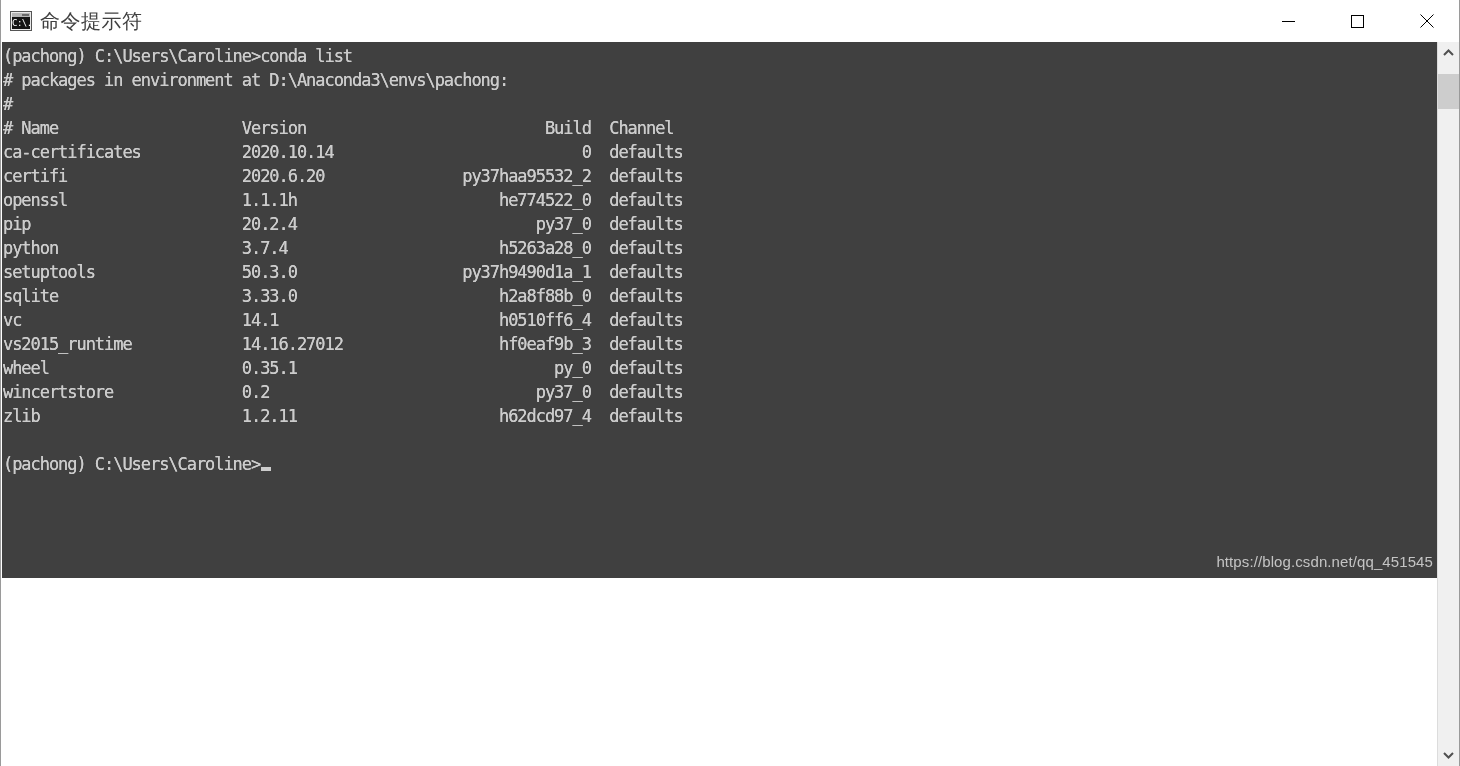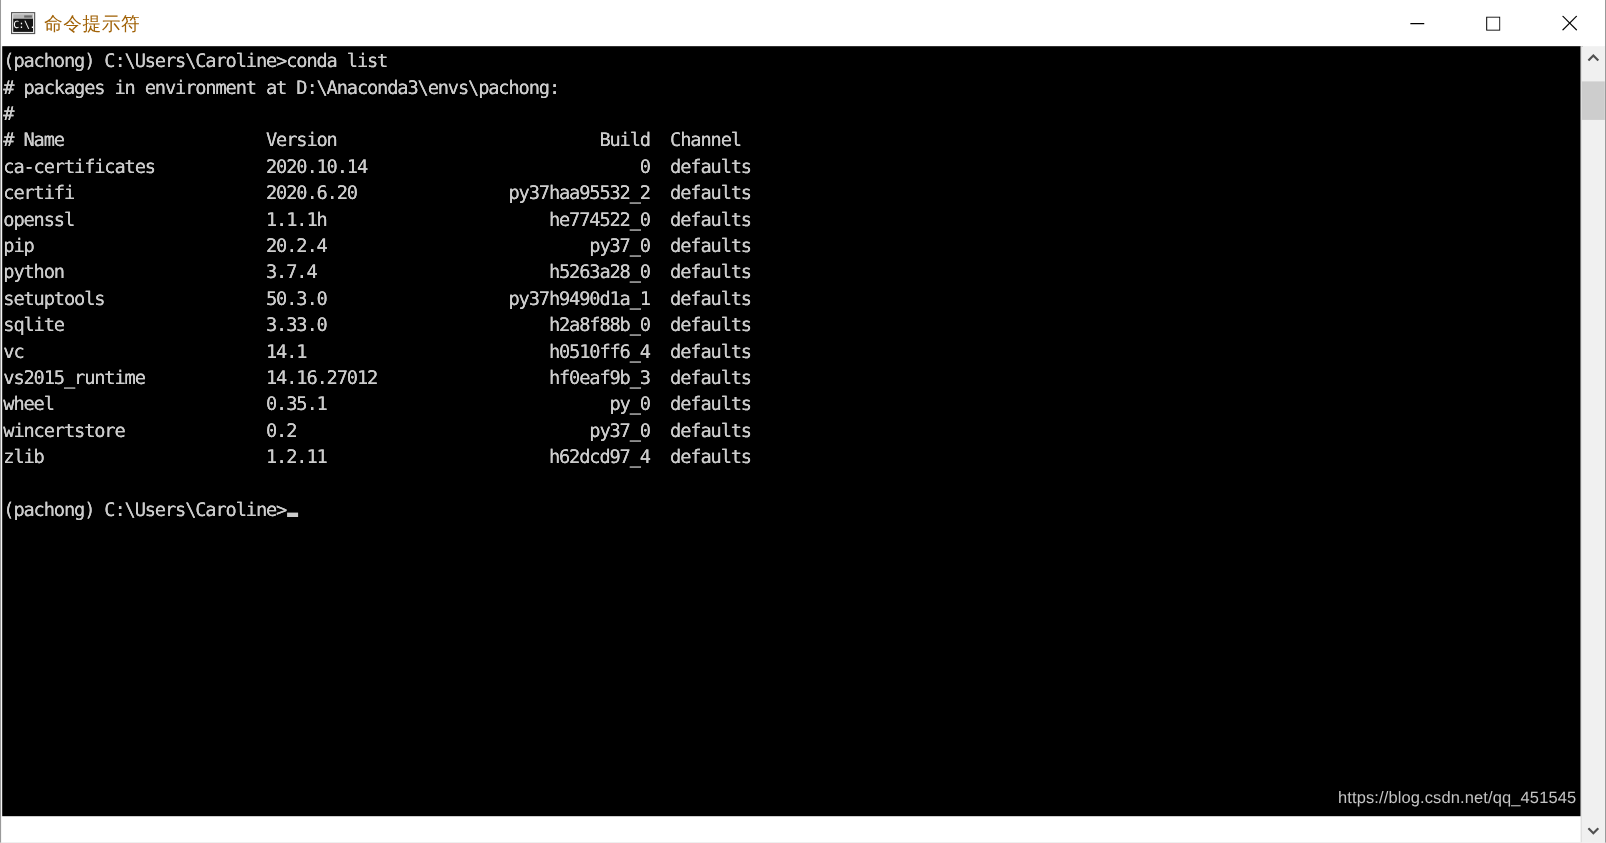--- a/index.html
+++ b/index.html
@@ -70,22 +70,22 @@
     color: #ffffff;
     font-family: "DejaVu Sans Mono", monospace;
     font-size: 9px;
     line-height: 13px;
     text-align: center;
     letter-spacing: -0.5px;
     overflow: hidden;
     white-space: nowrap;
   }
   .title-text {
-    font-size: 17px;
-    color: #a16207;
+    font-size: 20px;
+    color: #404040;
     font-family: "DejaVu Sans", "Liberation Sans", sans-serif;
     letter-spacing: 0.5px;
     white-space: nowrap;
   }
 
   .caption-buttons {
     position: absolute;
     right: 0; top: 0;
     height: 42px;
     display: flex;
@@ -101,22 +101,22 @@
     padding: 0;
   }
   .cap-btn svg { display: block; }
 
   
   .terminal {
     position: absolute;
     left: 1px;
     top: 42px;
     width: 1437px;
-    height: 700px;
-    background: #000000;
+    height: 536px;
+    background: #404040;
     overflow: hidden;
   }
   .console-text {
     position: absolute;
     left: 1px;
     top: 2px;
     margin: 0;
     padding: 0;
     color: #cccccc;
     font-family: "DejaVu Sans Mono", "Liberation Mono", monospace;

